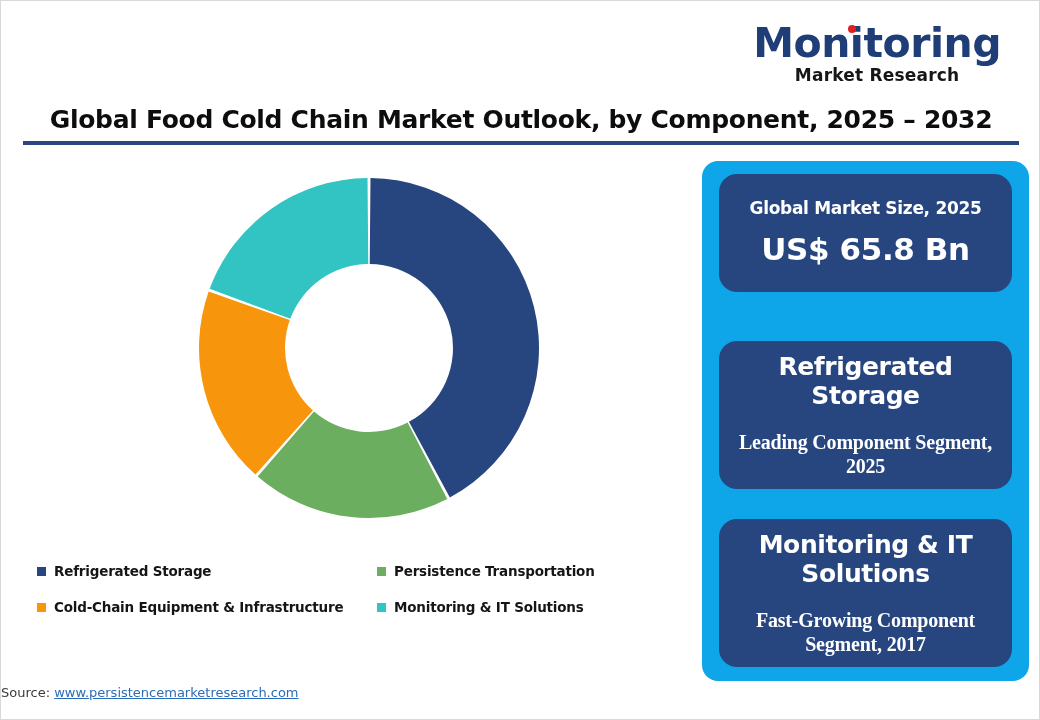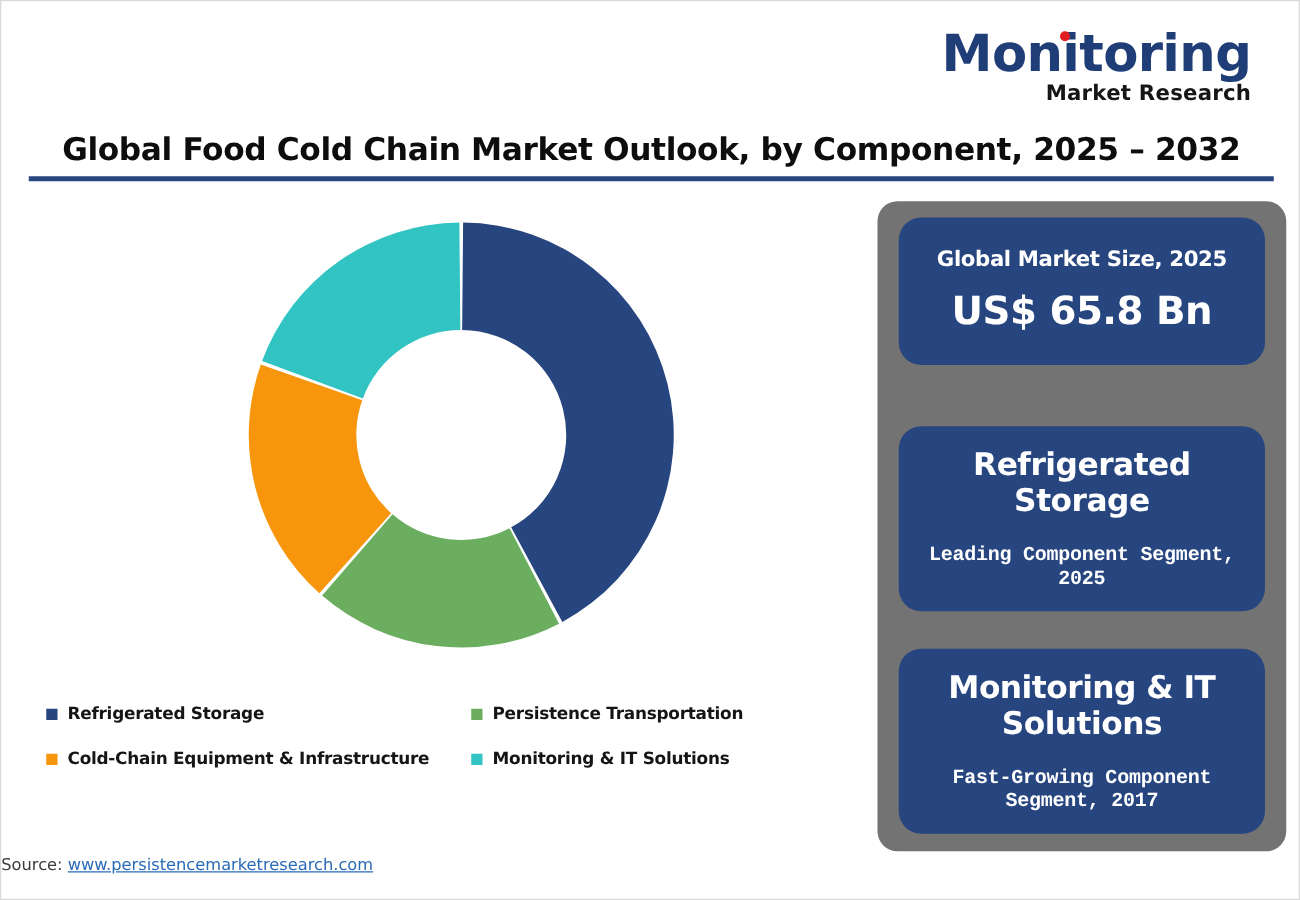--- a/index.html
+++ b/index.html
@@ -46,20 +46,21 @@
     border-radius: 50%;
     background: #E02020;
   }
   #logo .sub {
     font-family: "DejaVu Sans", sans-serif;
     font-size: 17px;
     font-weight: bold;
     color: #161616;
     letter-spacing: 0.2px;
     margin-top: 3px;
+    text-align: center;
   }
 
   
   #title-wrap {
     position: absolute;
     left: 22px;
     top: 104px;
     width: 996px;
   }
   #title {
@@ -168,22 +169,22 @@
   }
   .card .headline {
     font-family: "DejaVu Sans", sans-serif;
     font-size: 25px;
     font-weight: bold;
     line-height: 1.16;
     letter-spacing: -0.4px;
     padding: 0 14px;
   }
   .card .subline {
-    font-family: Liberation Mono, monospace;
-    font-size: 16px;
+    font-family: Liberation Serif, serif;
+    font-size: 20px;
     font-weight: bold;
     line-height: 1.2;
     letter-spacing: -0.2px;
     margin-top: 20px;
     padding: 0 10px;
   }
 
   
   #source {
     position: absolute;
@@ -241,21 +242,21 @@
     <div class="legend-item">
       <span class="legend-swatch" style="background: rgb(247, 150, 13);"></span>
       <span class="legend-label">Cold-Chain Equipment &amp; Infrastructure</span>
     </div>
     <div class="legend-item">
       <span class="legend-swatch" style="background: rgb(49, 196, 194);"></span>
       <span class="legend-label">Monitoring &amp; IT Solutions</span>
     </div>
   </div>
 
-  <div id="side-panel" style="background: #737373;">
+  <div id="side-panel" style="background: #0ea5e9;">
 
     <div class="card" id="card-1" style="background: rgb(39, 69, 127);">
       <div class="small">Global Market Size, 2025</div>
       <div class="big">US$ 65.8 Bn</div>
     </div>
 
     <div class="card" id="card-2" style="background: rgb(39, 69, 127);">
       <div class="headline">Refrigerated Storage</div>
       <div class="subline">Leading Component Segment, 2025</div>
     </div>

